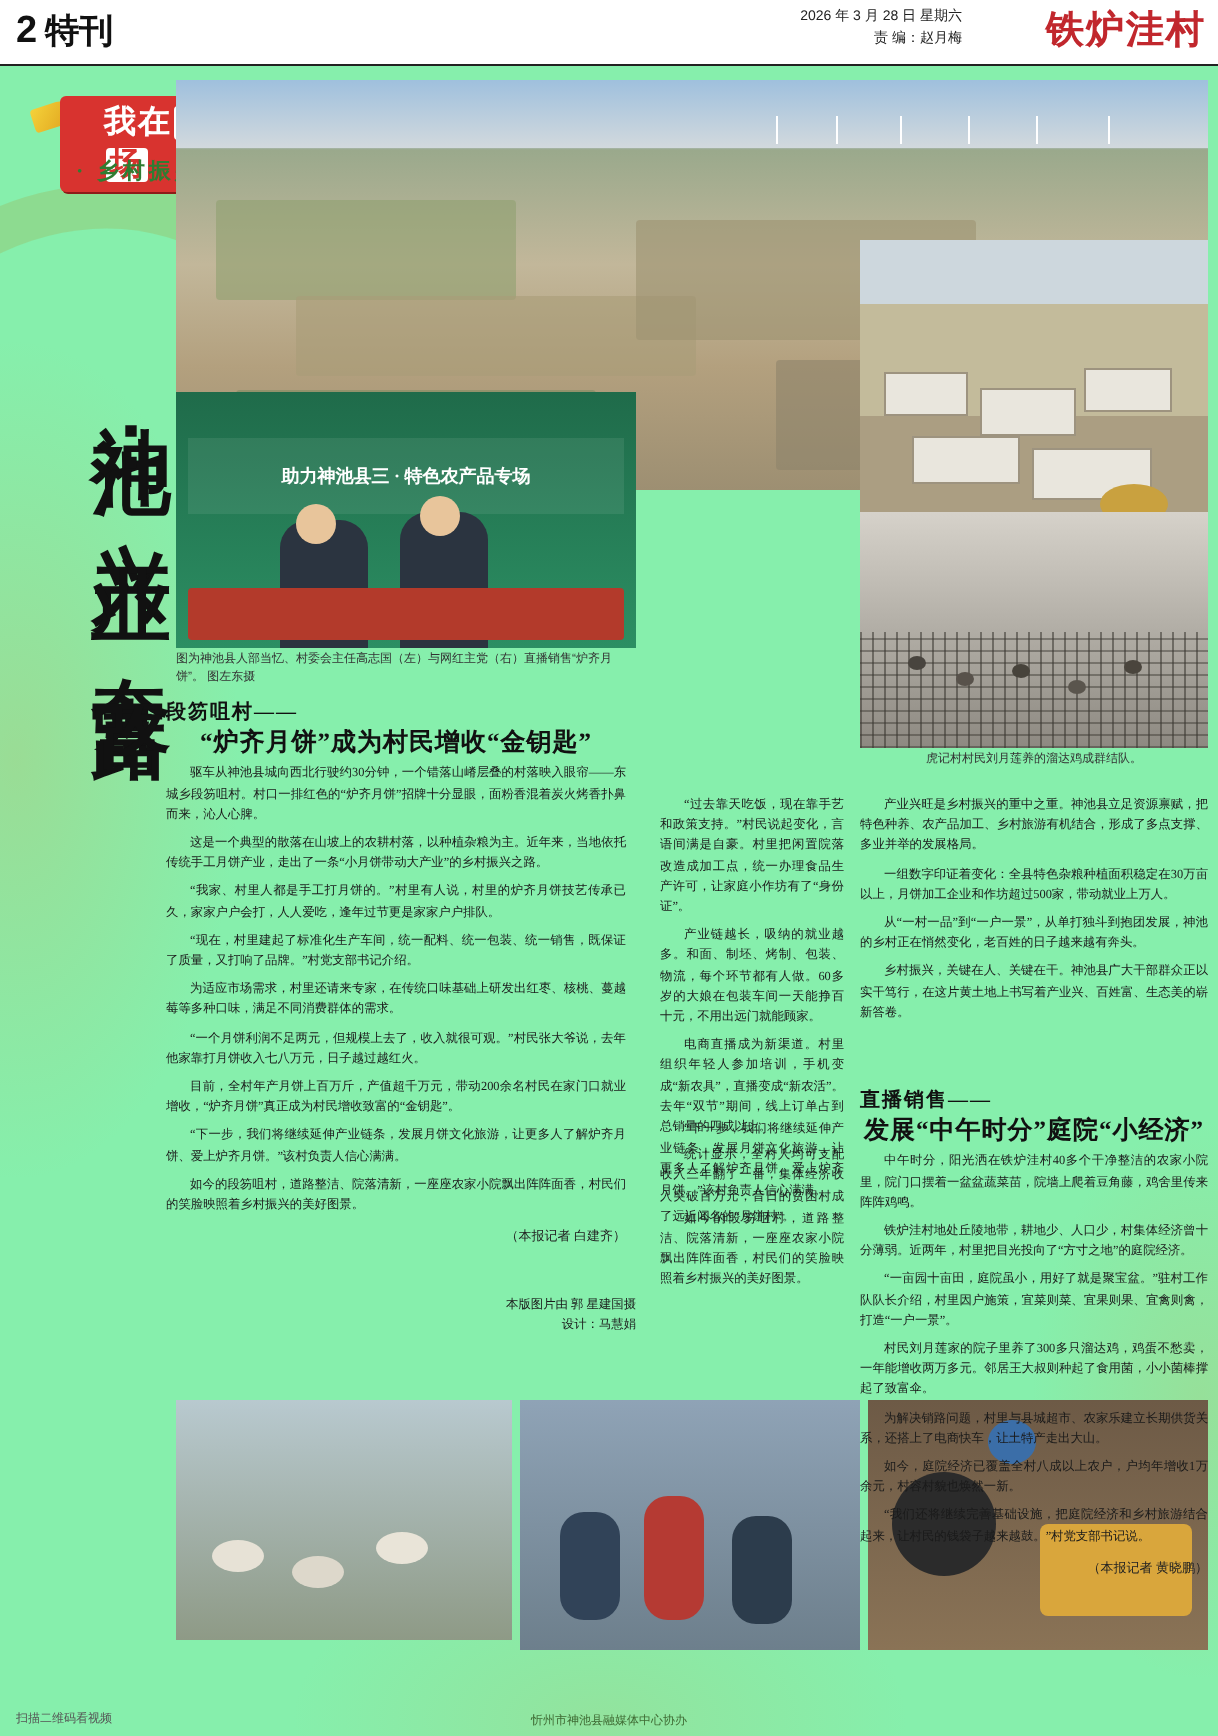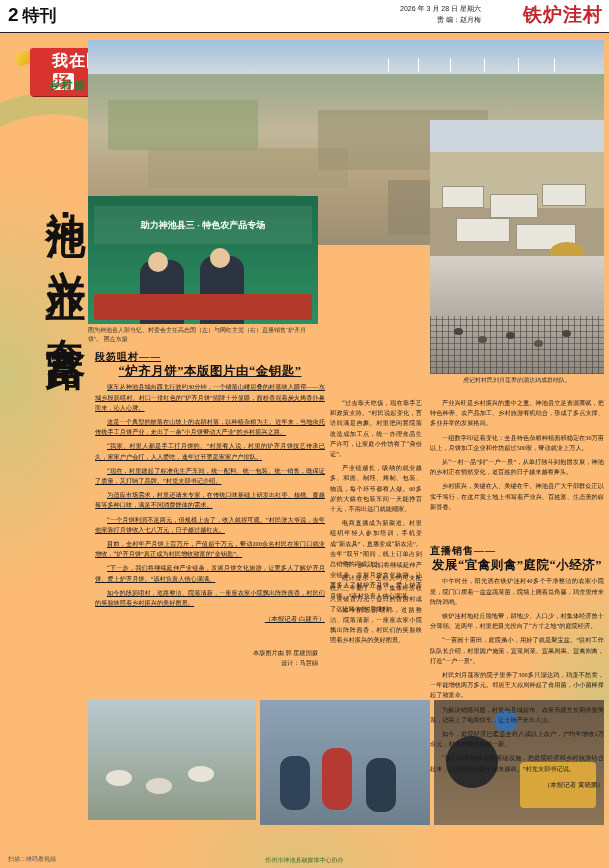--- a/index.html
+++ b/index.html
@@ -8,21 +8,21 @@
     background:#ffffff;
     font-family:"Liberation Serif", serif;
     color:#1a1a1a;
     overflow:hidden;
     position:relative;
   }
   .page{
     position:relative;
     width:609px;height:868px;
     overflow:hidden;
-    background:#fdba74;
+    background:#86efac;
   }
   
   .green-wash{
     position:absolute;left:0;top:0;width:609px;height:868px;
     background:
       radial-gradient(ellipse 160px 300px at 8px 380px, rgba(170,205,130,0.55), rgba(170,205,130,0) 70%),
       radial-gradient(ellipse 120px 200px at 600px 700px, rgba(170,205,130,0.45), rgba(170,205,130,0) 70%),
       radial-gradient(ellipse 220px 120px at 300px 860px, rgba(170,205,130,0.35), rgba(170,205,130,0) 70%);
     pointer-events:none;
   }
@@ -112,21 +112,21 @@
     left:430px;top:120px;width:174px;height:160px;
     background:linear-gradient(#cdd7dd 0 20%,#c3bb9b 20% 55%,#ab9e82 55% 100%);
   }
   .hut{position:absolute;background:#e9e6dd;border:1px solid #9d937f;}
   
   #photo-studio{
     left:88px;top:196px;width:230px;height:128px;
     background:linear-gradient(#1f6b4a,#2c8f63);
   }
   .studio-banner{
-    position:absolute;left:6px;top:10px;right:6px;height:38px;
+    position:absolute;left:6px;top:23px;right:6px;height:38px;
     background:rgba(255,255,255,0.08);
     color:#fff;font-size:9px;font-weight:bold;text-align:center;line-height:38px;
   }
   .person{position:absolute;bottom:0;background:#2b3440;border-radius:14px 14px 0 0;}
   .table-red{position:absolute;left:6px;bottom:4px;right:6px;height:26px;background:#b33a2b;border-radius:2px;}
   
   #photo-chicken{
     left:430px;top:256px;width:174px;height:118px;
     background:linear-gradient(#d8d2c6,#8f897c);
     filter:grayscale(.35);
@@ -264,23 +264,23 @@
     <div class="blob" style="left:62px;top:48px;width:30px;height:62px;border-radius:12px;background:#b53a33;"></div>
     <div class="blob" style="left:106px;top:58px;width:30px;height:54px;border-radius:12px;background:#2c3c4c;"></div>
   </div>
 
   <div class="photo" id="photo-cook">
     <div class="blob" style="left:12px;top:36px;width:52px;height:52px;background:#2b2b2b;"></div>
     <div class="blob" style="left:86px;top:62px;width:76px;height:46px;border-radius:4px;background:#d9a63c;"></div>
     <div class="blob" style="left:60px;top:10px;width:24px;height:22px;background:#3b6ea8;"></div>
   </div>
 
-  <div class="col" style="left:95px;top:352px;width:230px;text-decoration:underline;">
+  <div class="col" style="left:83px;top:352px;width:230px;">
     <span class="sec-label">段笏咀村——</span>
-    <div class="sec-title">“炉齐月饼”本版图片由“金钥匙”</div>
+    <div class="sec-title">“炉齐月饼”成为村民增收“金钥匙”</div>
     <p class="para">驱车从神池县城向西北行驶约30分钟，一个错落山嵴层叠的村落映入眼帘——东城乡段笏咀村。村口一排红色的“炉齐月饼”招牌十分显眼，面粉香混着炭火烤香扑鼻而来，沁人心脾。</p>
     <p class="para">这是一个典型的散落在山坡上的农耕村落，以种植杂粮为主。近年来，当地依托传统手工月饼产业，走出了一条“小月饼带动大产业”的乡村振兴之路。</p>
     <p class="para">“我家、村里人都是手工打月饼的。”村里有人说，村里的炉齐月饼技艺传承已久，家家户户会打，人人爱吃，逢年过节更是家家户户排队。</p>
     <p class="para">“现在，村里建起了标准化生产车间，统一配料、统一包装、统一销售，既保证了质量，又打响了品牌。”村党支部书记介绍。</p>
     <p class="para">为适应市场需求，村里还请来专家，在传统口味基础上研发出红枣、核桃、蔓越莓等多种口味，满足不同消费群体的需求。</p>
     <p class="para">“一个月饼利润不足两元，但规模上去了，收入就很可观。”村民张大爷说，去年他家靠打月饼收入七八万元，日子越过越红火。</p>
     <p class="para">目前，全村年产月饼上百万斤，产值超千万元，带动200余名村民在家门口就业增收，“炉齐月饼”真正成为村民增收致富的“金钥匙”。</p>
     <p class="para">“下一步，我们将继续延伸产业链条，发展月饼文化旅游，让更多人了解炉齐月饼、爱上炉齐月饼。”该村负责人信心满满。</p>
     <p class="para">如今的段笏咀村，道路整洁、院落清新，一座座农家小院飘出阵阵面香，村民们的笑脸映照着乡村振兴的美好图景。</p>
     <div class="byline">（本报记者  白建齐）</div>
@@ -295,21 +295,21 @@
 
   <div class="col" style="left:430px;top:398px;width:174px;">
     <p class="para">产业兴旺是乡村振兴的重中之重。神池县立足资源禀赋，把特色种养、农产品加工、乡村旅游有机结合，形成了多点支撑、多业并举的发展格局。</p>
     <p class="para">一组数字印证着变化：全县特色杂粮种植面积稳定在30万亩以上，月饼加工企业和作坊超过500家，带动就业上万人。</p>
     <p class="para">从“一村一品”到“一户一景”，从单打独斗到抱团发展，神池的乡村正在悄然变化，老百姓的日子越来越有奔头。</p>
     <p class="para">乡村振兴，关键在人、关键在干。神池县广大干部群众正以实干笃行，在这片黄土地上书写着产业兴、百姓富、生态美的崭新答卷。</p>
   </div>
 
   <div class="col" style="left:430px;top:546px;width:174px;">
     <span class="sec-label">直播销售——</span>
-    <div class="sec-title">发展“宜禽则禽”庭院“小经济”</div>
+    <div class="sec-title">发展“中午时分”庭院“小经济”</div>
     <p class="para">中午时分，阳光洒在铁炉洼村40多个干净整洁的农家小院里，院门口摆着一盆盆蔬菜苗，院墙上爬着豆角藤，鸡舍里传来阵阵鸡鸣。</p>
     <p class="para">铁炉洼村地处丘陵地带，耕地少、人口少，村集体经济曾十分薄弱。近两年，村里把目光投向了“方寸之地”的庭院经济。</p>
     <p class="para">“一亩园十亩田，庭院虽小，用好了就是聚宝盆。”驻村工作队队长介绍，村里因户施策，宜菜则菜、宜果则果、宜禽则禽，打造“一户一景”。</p>
     <p class="para">村民刘月莲家的院子里养了300多只溜达鸡，鸡蛋不愁卖，一年能增收两万多元。邻居王大叔则种起了食用菌，小小菌棒撑起了致富伞。</p>
     <p class="para">为解决销路问题，村里与县城超市、农家乐建立长期供货关系，还搭上了电商快车，让土特产走出大山。</p>
     <p class="para">如今，庭院经济已覆盖全村八成以上农户，户均年增收1万余元，村容村貌也焕然一新。</p>
     <p class="para">“我们还将继续完善基础设施，把庭院经济和乡村旅游结合起来，让村民的钱袋子越来越鼓。”村党支部书记说。</p>
     <div class="byline">（本报记者  黄晓鹏）</div>
   </div>
 

